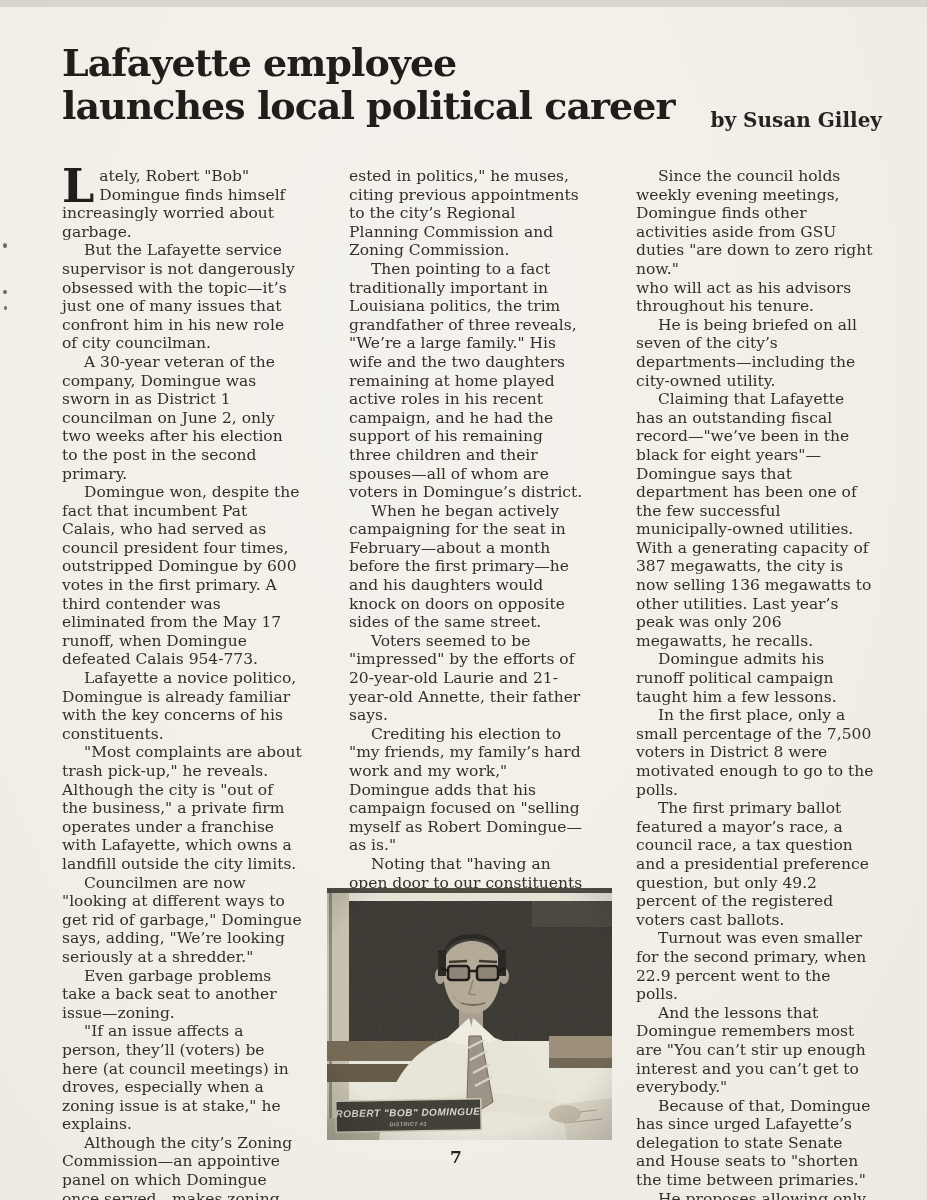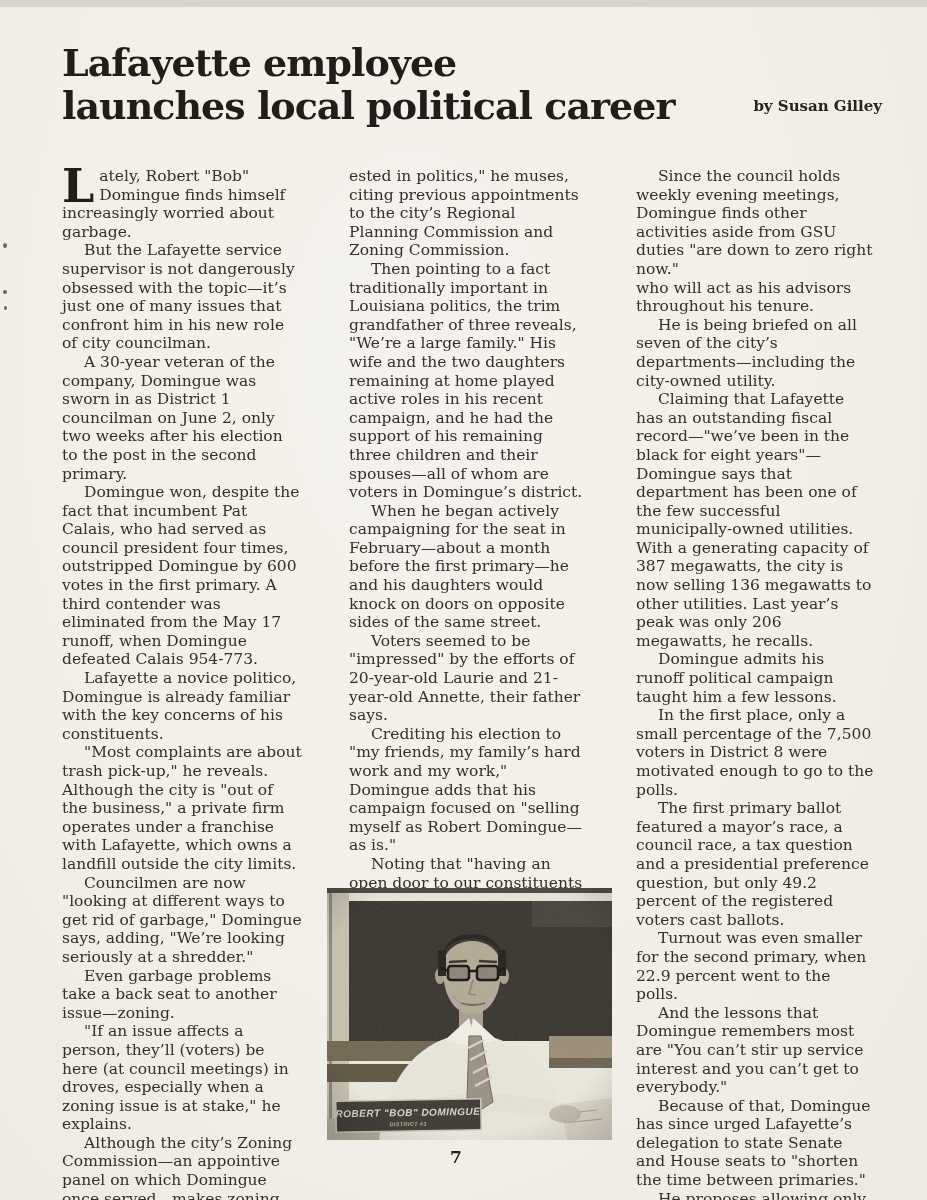--- a/index.html
+++ b/index.html
@@ -13,22 +13,22 @@
     color:#332f2a;
   }
   .headline{
     position:absolute;left:62px;top:34px;margin:0;
     font-family:"DejaVu Serif","Liberation Serif",serif;
     font-weight:bold;color:#211e1a;
     font-size:38px;line-height:43px;letter-spacing:-1px;
   }
   .headline .hl-line{display:block;}
   .byline{
-    position:absolute;right:45px;top:90px;
-    font-weight:bold;font-size:15px;color:#262420;
+    position:absolute;right:45px;top:101px;
+    font-weight:bold;font-size:20px;color:#262420;
   }
   .columns{
     position:absolute;left:62px;top:160px;width:814px;
     display:flex;gap:47px;
   }
   .col{flex:1 1 0;min-width:0;}
   .para{margin:0;font-size:15.5px;line-height:18.6px;text-indent:0;}
   .para.indent{text-indent:22px;}
   .dropcap{
     float:left;font-weight:bold;font-size:46px;line-height:33px;
@@ -101,21 +101,21 @@
     <div class="col">
       <div>
           <p class="para indent">Since the council holds weekly evening meetings, Domingue finds other activities aside from GSU duties "are down to zero right now."</p>
           <p class="para">who will act as his advisors throughout his tenure.</p>
           <p class="para indent">He is being briefed on all seven of the city’s departments—including the city-owned utility.</p>
           <p class="para indent">Claiming that Lafayette has an outstanding fiscal record—"we’ve been in the black for eight years"—Domingue says that department has been one of the few successful municipally-owned utilities. With a generating capacity of 387 megawatts, the city is now selling 136 megawatts to other utilities. Last year’s peak was only 206 megawatts, he recalls.</p>
           <p class="para indent">Domingue admits his runoff political campaign taught him a few lessons.</p>
           <p class="para indent">In the first place, only a small percentage of the 7,500 voters in District 8 were motivated enough to go to the polls.</p>
           <p class="para indent">The first primary ballot featured a mayor’s race, a council race, a tax question and a presidential preference question, but only 49.2 percent of the registered voters cast ballots.</p>
           <p class="para indent">Turnout was even smaller for the second primary, when 22.9 percent went to the polls.</p>
-          <p class="para indent">And the lessons that Domingue remembers most are "You can’t stir up service interest and you can’t get to everybody."</p>
+          <p class="para indent">And the lessons that Domingue remembers most are "You can’t stir up enough interest and you can’t get to everybody."</p>
           <p class="para indent">Because of that, Domingue has since urged Lafayette’s delegation to state Senate and House seats to "shorten the time between primaries."</p>
           <p class="para indent">He proposes allowing only two weeks, rather than the current month, between primaries.</p>
         </div>
     </div>
   </div>
 
   <figure class="photo">
     <svg viewBox="0 0 285 252" xmlns="http://www.w3.org/2000/svg">
       <defs>
         <filter id="grain" x="0" y="0" width="100%" height="100%">

